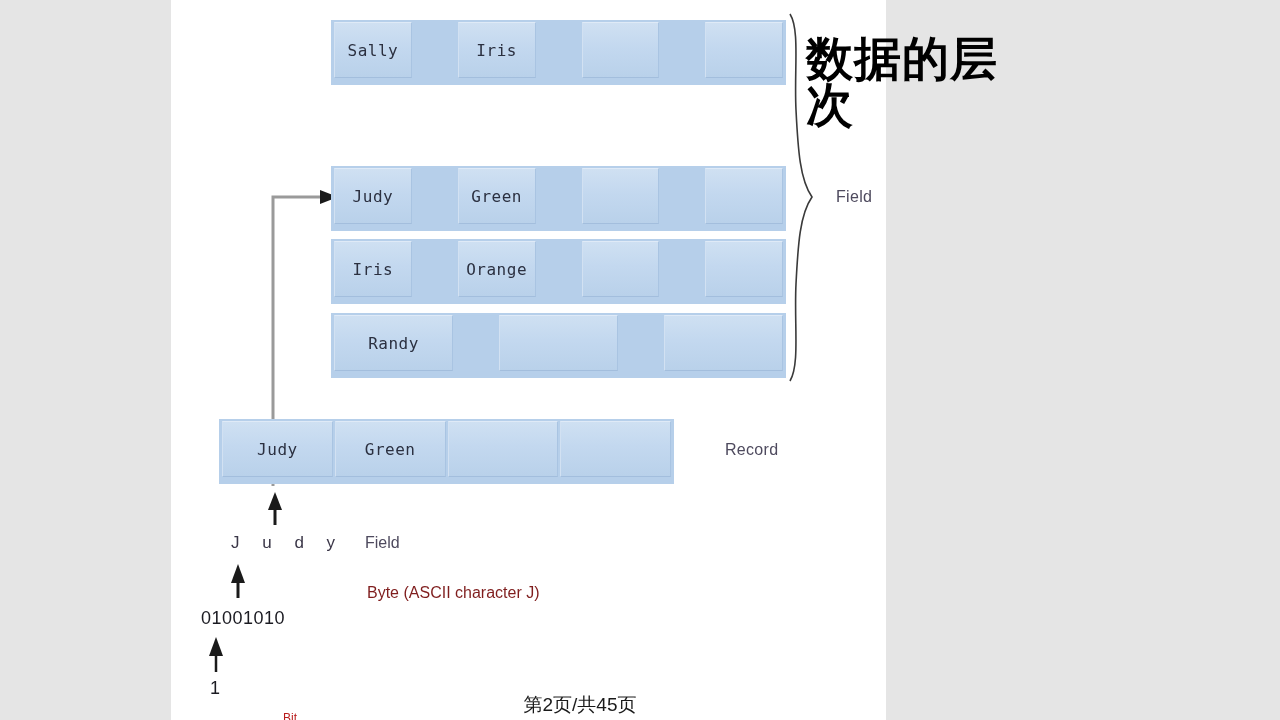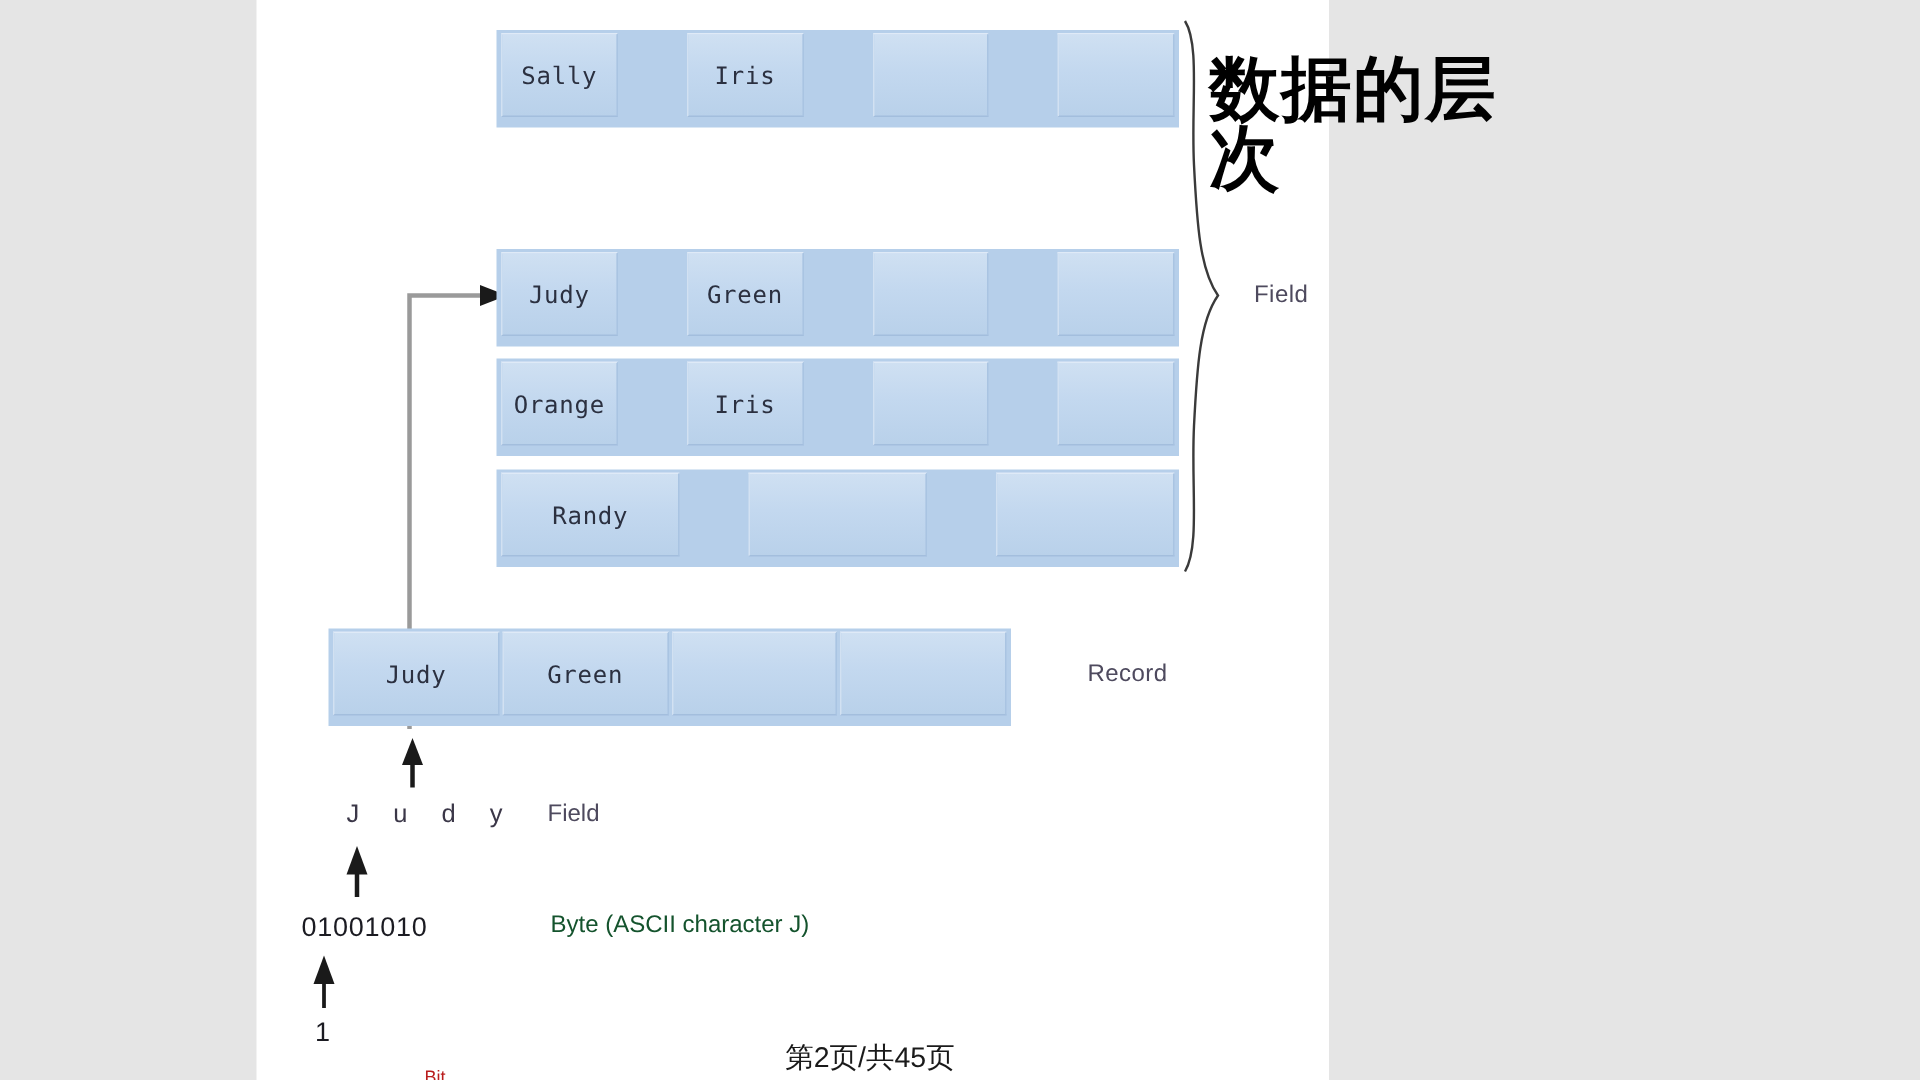--- a/index.html
+++ b/index.html
@@ -99,21 +99,21 @@
   }
   #judy-letters {
     left: 231px;
     top: 533px;
     font-size: 17px;
     letter-spacing: 9px;
     color: #3b3748;
   }
   #field-label  { left: 365px; top: 534px; font-size: 16px; color: #4e4a5e; }
   #byte-bits    { left: 201px; top: 608px; font-size: 18px; color: #1b1b22; letter-spacing: 0.5px; }
-  #byte-label   { left: 367px; top: 608px; font-size: 16px; color: #14532d; }
+  #byte-label   { left: 367px; top: 584px; font-size: 16px; color: #7f1d1d; }
   #bit-value    { left: 210px; top: 678px; font-size: 18px; color: #1b1b22; }
   #bit-label    { left: 283px; top: 711px; font-size: 12px; color: #b91c1c; }
 
   
   #footer {
     position: absolute;
     left: 0;
     top: 692px;
     width: 1160px;
     text-align: center;
@@ -160,22 +160,22 @@
 
 
   <div class="row-strip file-row" style="top:166px">
     <div class="cell">Judy</div>
     <div class="cell">Green</div>
     <div class="cell"></div>
     <div class="cell"></div>
   </div>
 
   <div class="row-strip file-row" style="top:239px">
+    <div class="cell">Iris</div>
     <div class="cell">Orange</div>
-    <div class="cell">Iris</div>
     <div class="cell"></div>
     <div class="cell"></div>
   </div>
 
   <div class="row-strip file-row" style="top:313px">
     <div class="cell">Randy</div>
     <div class="cell"></div>
     <div class="cell"></div>
   </div>
 

